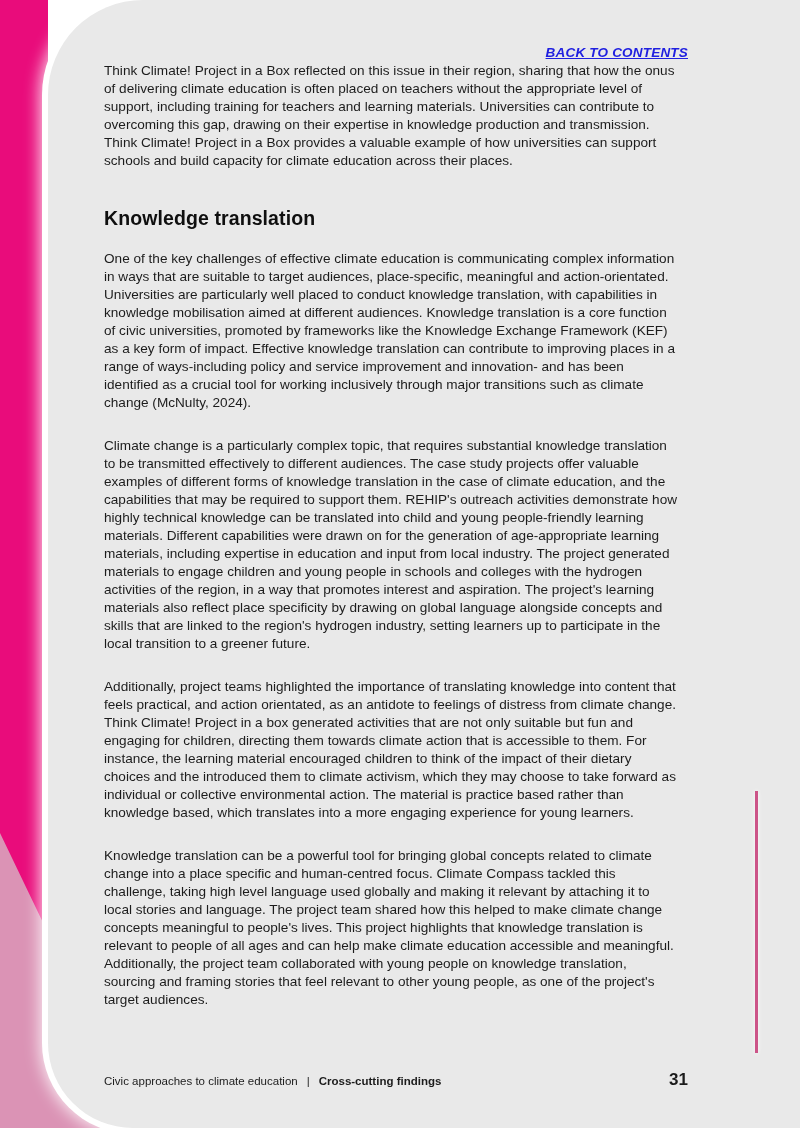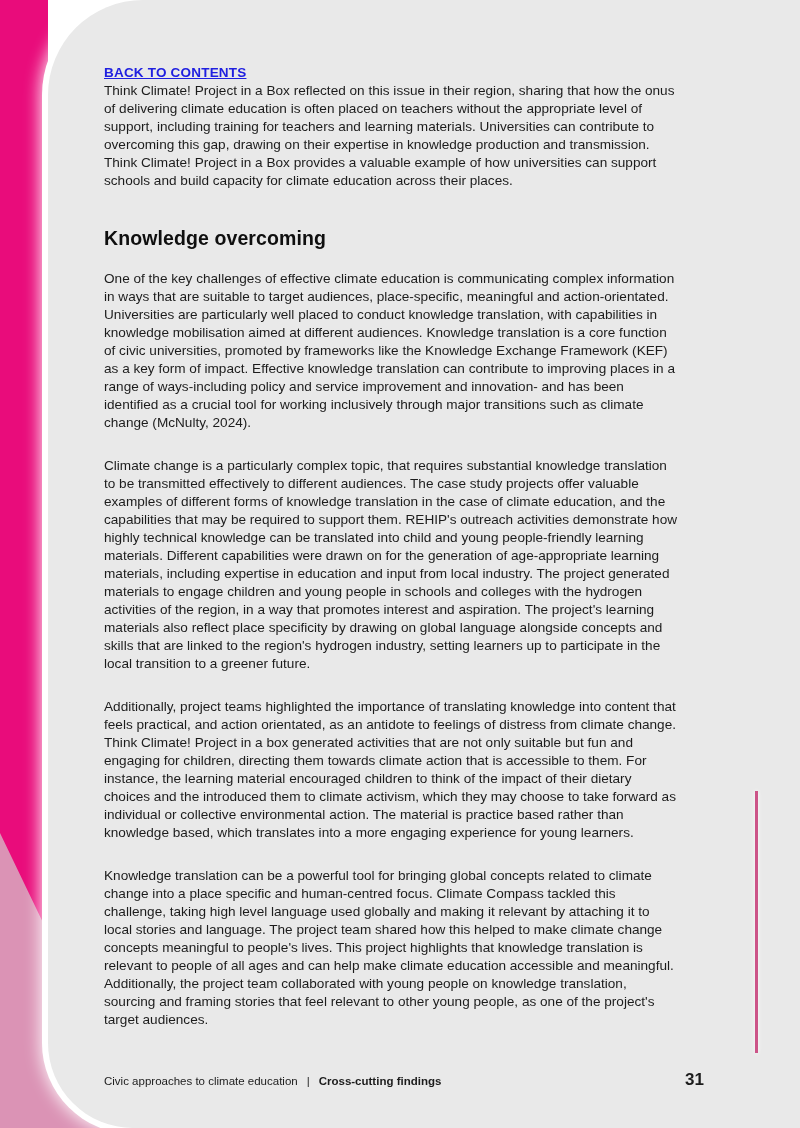--- a/index.html
+++ b/index.html
@@ -33,21 +33,23 @@
     box-shadow: 0 0 0 6px #ffffff, 0 0 16px 8px rgba(255,255,255,0.85);
   }
   .content {
     position: relative;
     padding: 0 112px 0 56px;
     color: #1c1c1c;
     font-size: 13.6px;
     line-height: 18px;
   }
   .back-row {
-    padding-top: 64px;
+    padding-top: 44px;
+    text-align: right;
+    font-style: italic;
   }
   .back-link {
     color: #2020e0;
     font-weight: bold;
     font-size: 13.5px;
     text-decoration: underline;
     letter-spacing: 0.2px;
     cursor: pointer;
   }
   .intro { margin-top: 37px; }
@@ -66,21 +68,21 @@
     position: absolute;
     left: 707px; top: 791px;
     width: 3px; height: 262px;
     background: #cc5488;
     box-shadow: 0 0 4px rgba(255,255,255,0.9);
   }
 
   
   .footer {
     position: absolute;
-    left: 56px; right: 96px; top: 1070px;
+    left: 56px; right: 112px; top: 1070px;
     display: flex;
     justify-content: space-between;
     align-items: baseline;
     font-size: 11.5px;
     color: #1c1c1c;
   }
   .footer .sep { margin: 0 9px; color: #1c1c1c; }
   .footer .bold { font-weight: bold; }
   .page-number { font-weight: bold; font-size: 17px; }
 </style>
@@ -94,21 +96,21 @@
 
   <div class="page">
     <div class="content">
 
       <div class="back-row">
         <a class="back-link">BACK TO CONTENTS</a>
       </div>
 
       <p class="body-par intro">Think Climate! Project in a Box reflected on this issue in their region, sharing that how the onus of delivering climate education is often placed on teachers without the appropriate level of support, including training for teachers and learning materials. Universities can contribute to overcoming this gap, drawing on their expertise in knowledge production and transmission. Think Climate! Project in a Box provides a valuable example of how universities can support schools and build capacity for climate education across their places.</p>
 
-      <h2 class="section-heading">Knowledge overcoming</h2>
+      <h2 class="section-heading">Knowledge translation</h2>
 
       <p class="body-par">One of the key challenges of effective climate education is communicating complex information in ways that are suitable to target audiences, place-specific, meaningful and action-orientated. Universities are particularly well placed to conduct knowledge translation, with capabilities in knowledge mobilisation aimed at different audiences. Knowledge translation is a core function of civic universities, promoted by frameworks like the Knowledge Exchange Framework (KEF) as a key form of impact. Effective knowledge translation can contribute to improving places in a range of ways-including policy and service improvement and innovation- and has been identified as a crucial tool for working inclusively through major transitions such as climate change (McNulty, 2024).</p>
 
       <p class="body-par">Climate change is a particularly complex topic, that requires substantial knowledge translation to be transmitted effectively to different audiences. The case study projects offer valuable examples of different forms of knowledge translation in the case of climate education, and the capabilities that may be required to support them. REHIP's outreach activities demonstrate how highly technical knowledge can be translated into child and young people-friendly learning materials. Different capabilities were drawn on for the generation of age-appropriate learning materials, including expertise in education and input from local industry. The project generated materials to engage children and young people in schools and colleges with the hydrogen activities of the region, in a way that promotes interest and aspiration. The project's learning materials also reflect place specificity by drawing on global language alongside concepts and skills that are linked to the region's hydrogen industry, setting learners up to participate in the local transition to a greener future.</p>
 
       <p class="body-par">Additionally, project teams highlighted the importance of translating knowledge into content that feels practical, and action orientated, as an antidote to feelings of distress from climate change. Think Climate! Project in a box generated activities that are not only suitable but fun and engaging for children, directing them towards climate action that is accessible to them. For instance, the learning material encouraged children to think of the impact of their dietary choices and the introduced them to climate activism, which they may choose to take forward as individual or collective environmental action. The material is practice based rather than knowledge based, which translates into a more engaging experience for young learners.</p>
 
       <p class="body-par">Knowledge translation can be a powerful tool for bringing global concepts related to climate change into a place specific and human-centred focus. Climate Compass tackled this challenge, taking high level language used globally and making it relevant by attaching it to local stories and language. The project team shared how this helped to make climate change concepts meaningful to people's lives. This project highlights that knowledge translation is relevant to people of all ages and can help make climate education accessible and meaningful. Additionally, the project team collaborated with young people on knowledge translation, sourcing and framing stories that feel relevant to other young people, as one of the project's target audiences.</p>
 
     </div>

